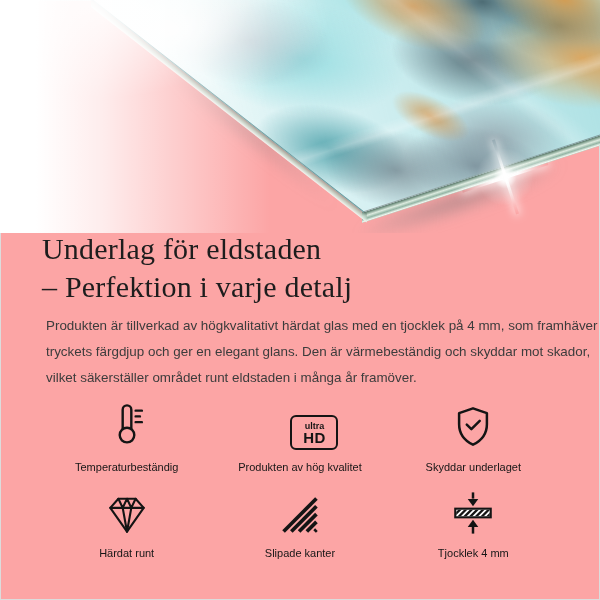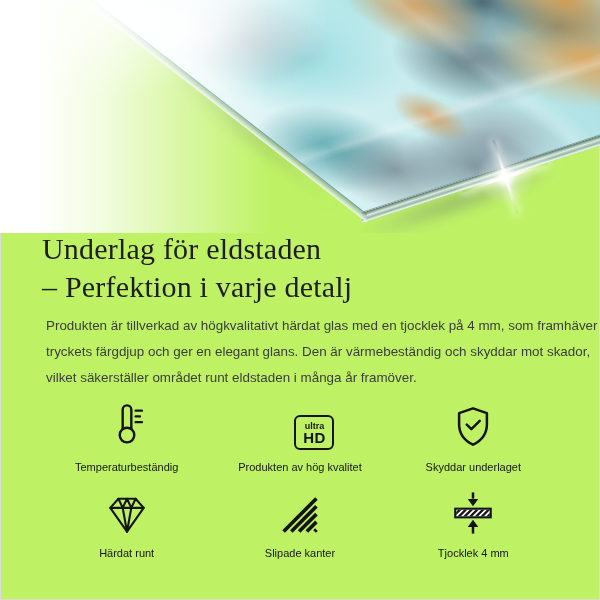--- a/index.html
+++ b/index.html
@@ -1,17 +1,17 @@
 <!DOCTYPE html>
 <html><head>
 <meta charset="utf-8">
 <style>
   html,body { margin:0; padding:0; background:#fff; }
   .frame {
-    position:relative; width:600px; height:600px; background:#bef264;
+    position:relative; width:600px; height:600px; background:#fca5a5;
     overflow:hidden; box-shadow: inset 0 0 0 1px #dcdcdc;
     font-family:"Liberation Sans", sans-serif;
   }
 
   
   .hero { position:absolute; left:0; top:0; width:600px; height:233px; overflow:hidden; }
 
   .panel {
     position:absolute; left:0; top:0; width:700px; height:350px;
     transform-origin:0 0;
@@ -101,21 +101,21 @@
   
   .features {
     position:absolute; left:40px; top:394px; width:520px;
     display:grid; grid-template-columns:repeat(3,1fr); row-gap:6px;
   }
   .feature { height:80px; display:flex; flex-direction:column; align-items:center; justify-content:flex-end; }
   .icon-box { height:52px; display:flex; align-items:flex-end; justify-content:center; margin-bottom:11px; }
   .flabel { font-size:11px; color:#161616; line-height:13px; }
   .icon-stroke { stroke:#141414; fill:none; }
   .uhd {
-    box-sizing:border-box; width:40px; height:35px; border:2.6px solid #141414; border-radius:6px;
+    box-sizing:border-box; width:48px; height:35px; border:2.6px solid #141414; border-radius:6px;
     display:flex; flex-direction:column; align-items:center; justify-content:center; padding-top:1px;margin-left:29px;
   }
   .uhd-top { font-size:9px; font-weight:700; line-height:9px; color:#141414; }
   .uhd-bottom { font-size:15px; font-weight:800; line-height:14px; color:#141414; letter-spacing:0.3px; }
 </style>
 </head>
 <body>
 
 <div class="frame">
 

